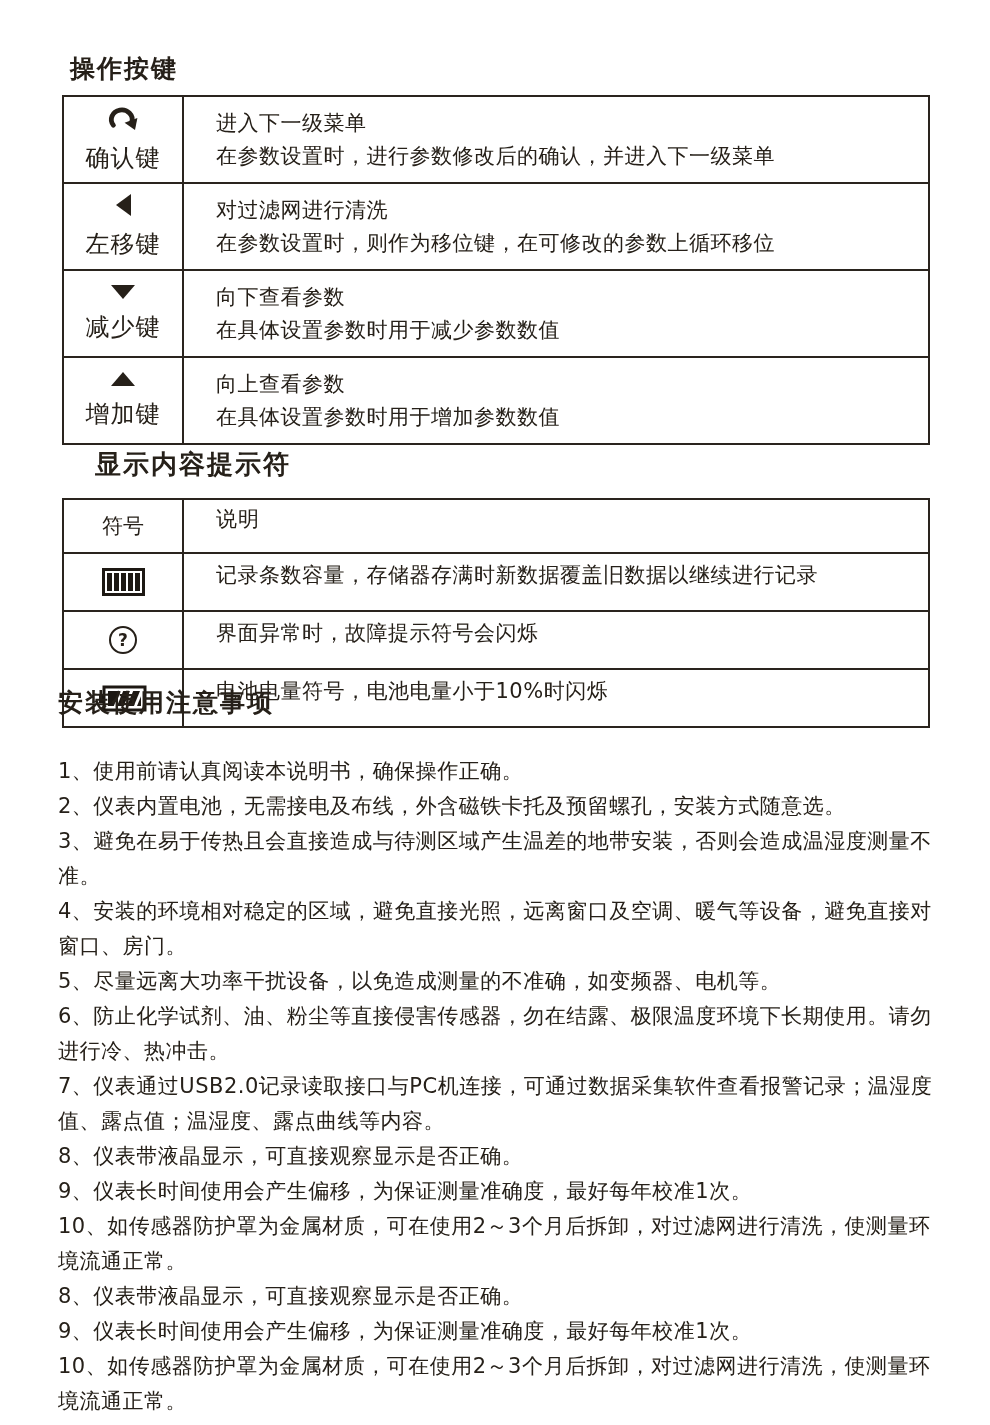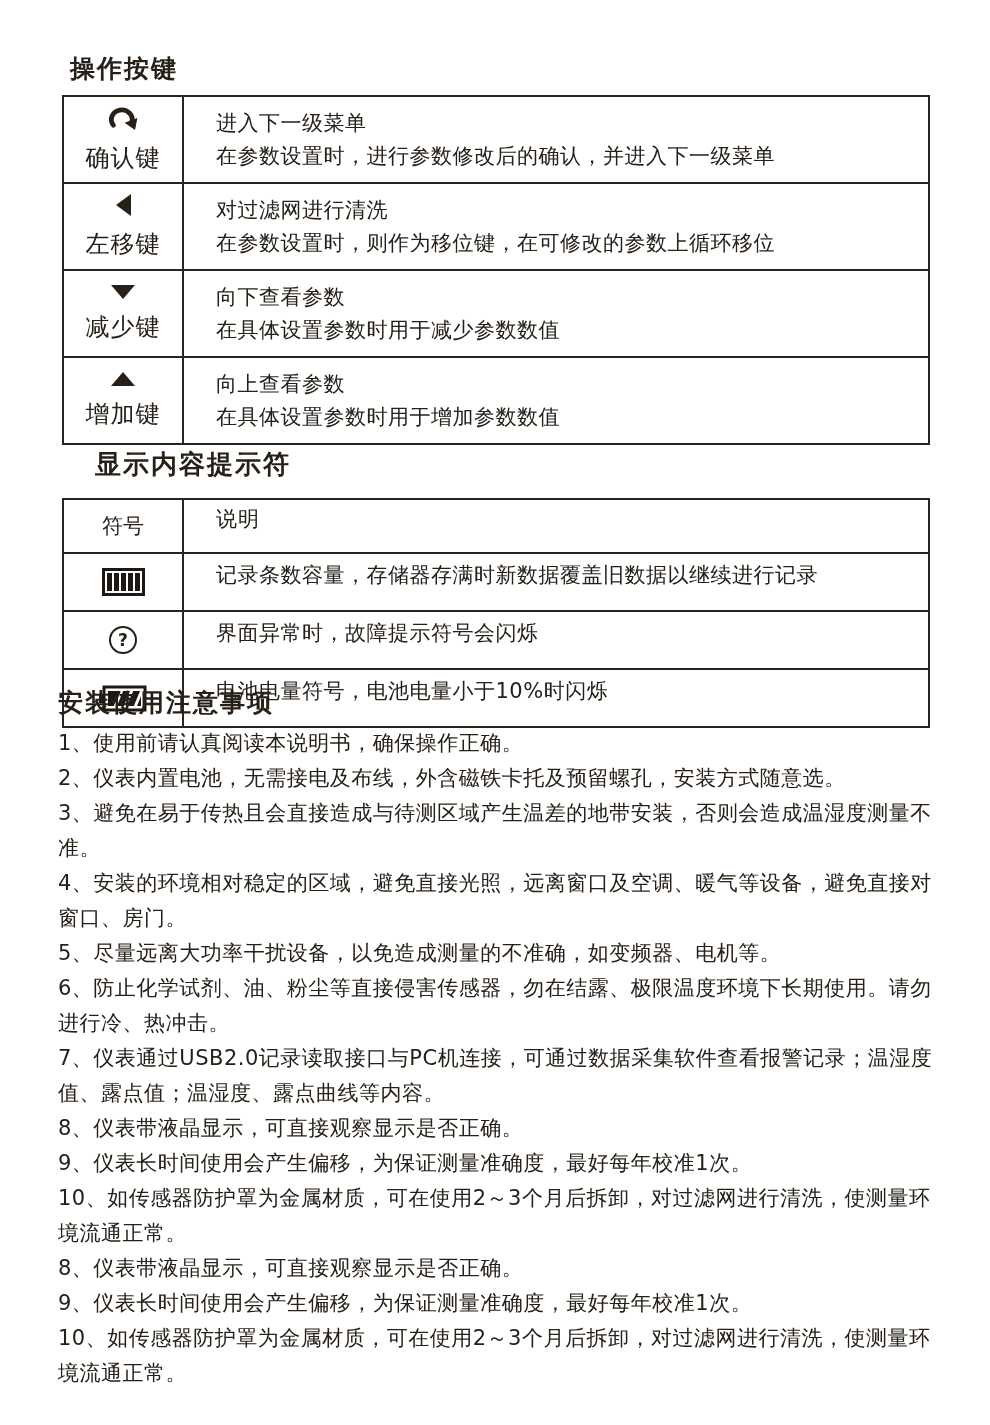--- a/index.html
+++ b/index.html
@@ -69,21 +69,21 @@
   }
   .mem-icon span { display: inline-block; width: 5px; background: #1d1813; }
   .q-icon {
     display: inline-flex; align-items: center; justify-content: center;
     width: 24px; height: 24px; border: 2.5px solid #262019; border-radius: 50%;
     font-size: 17px; font-weight: bold; line-height: 1; vertical-align: middle;
   }
 
   
   #notes-list {
-    position: absolute; left: 58px; top: 726px;
+    position: absolute; left: 58px; top: 754px;
     width: 884px;
   }
   #notes-list p {
     margin: 0; font-size: 21px; line-height: 35px;
     letter-spacing: 0.5px; word-break: break-all;
   }
 </style>
 </head>
 <body>
 

